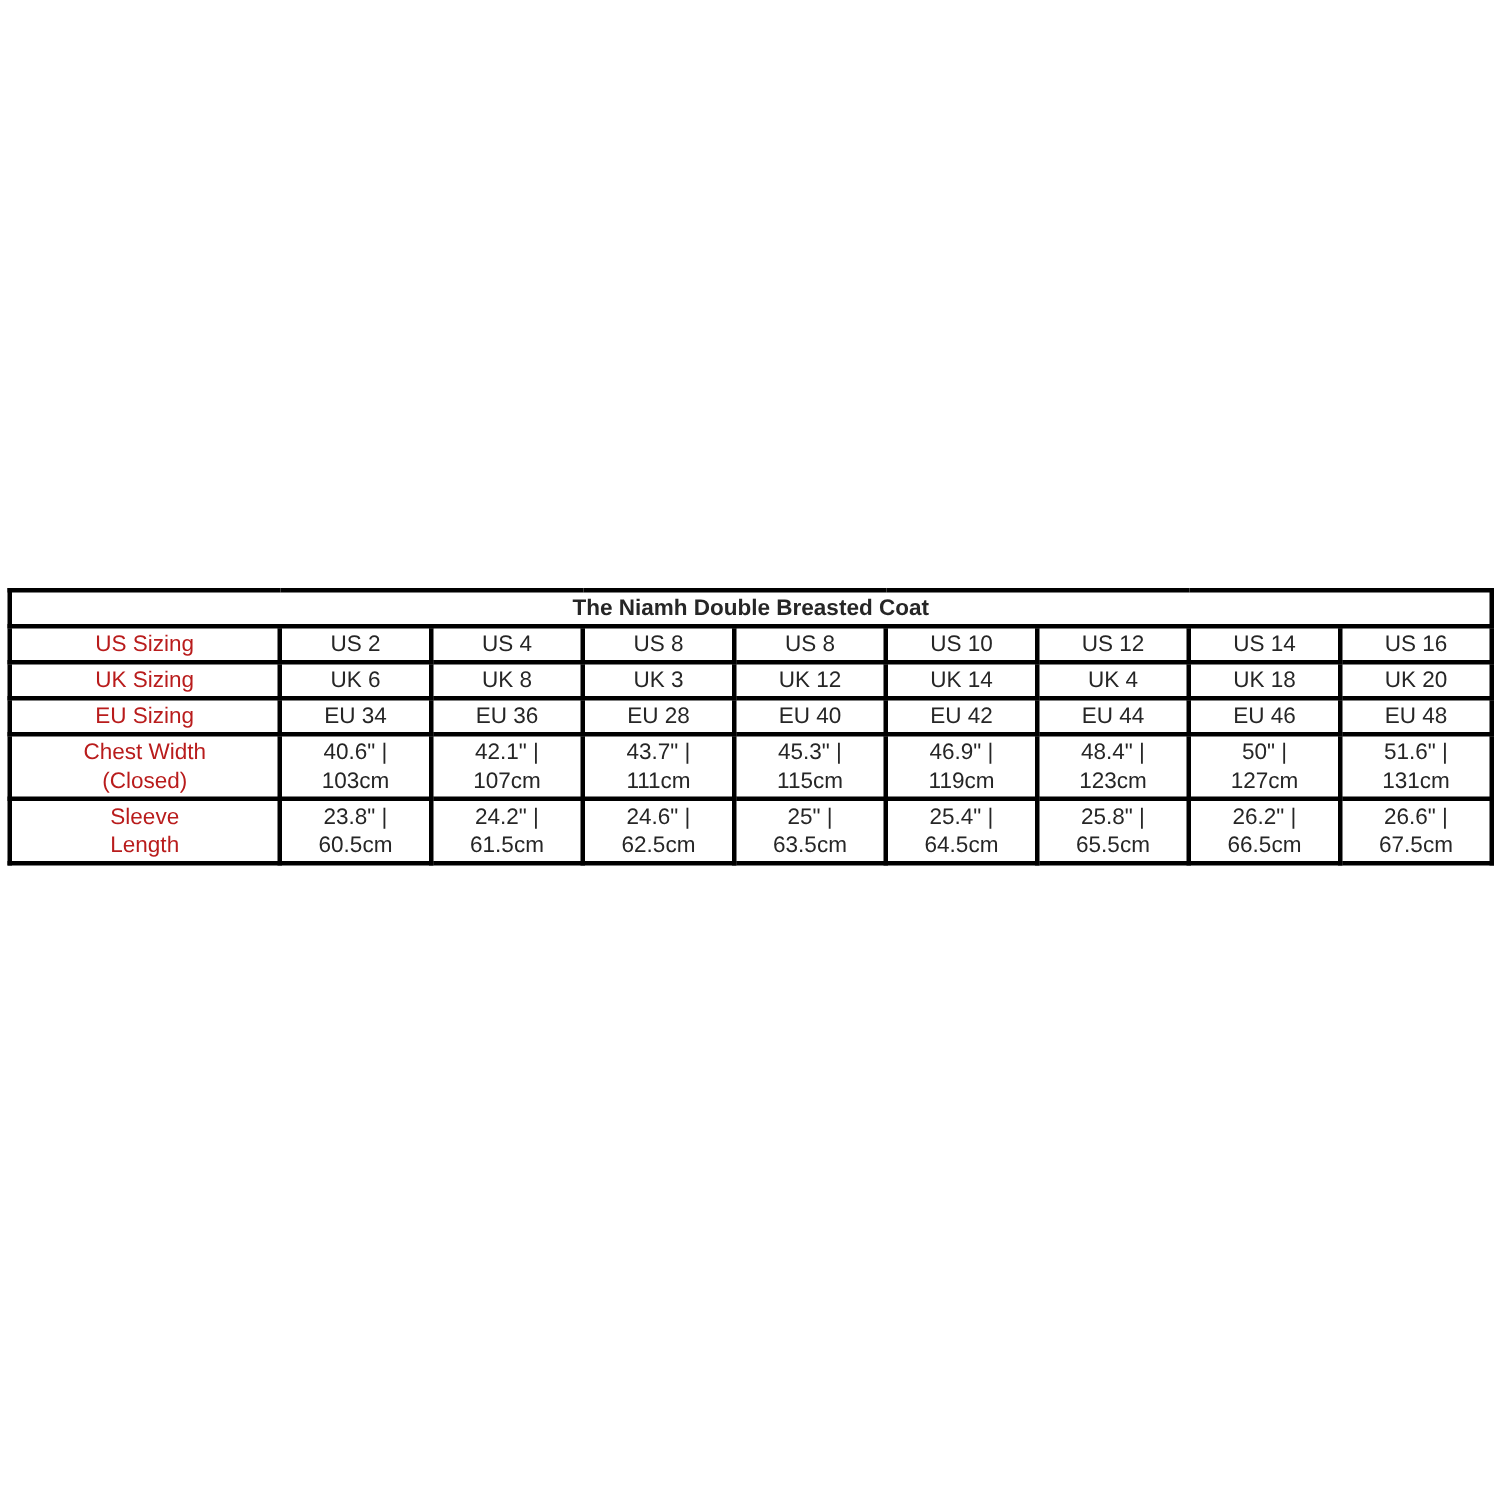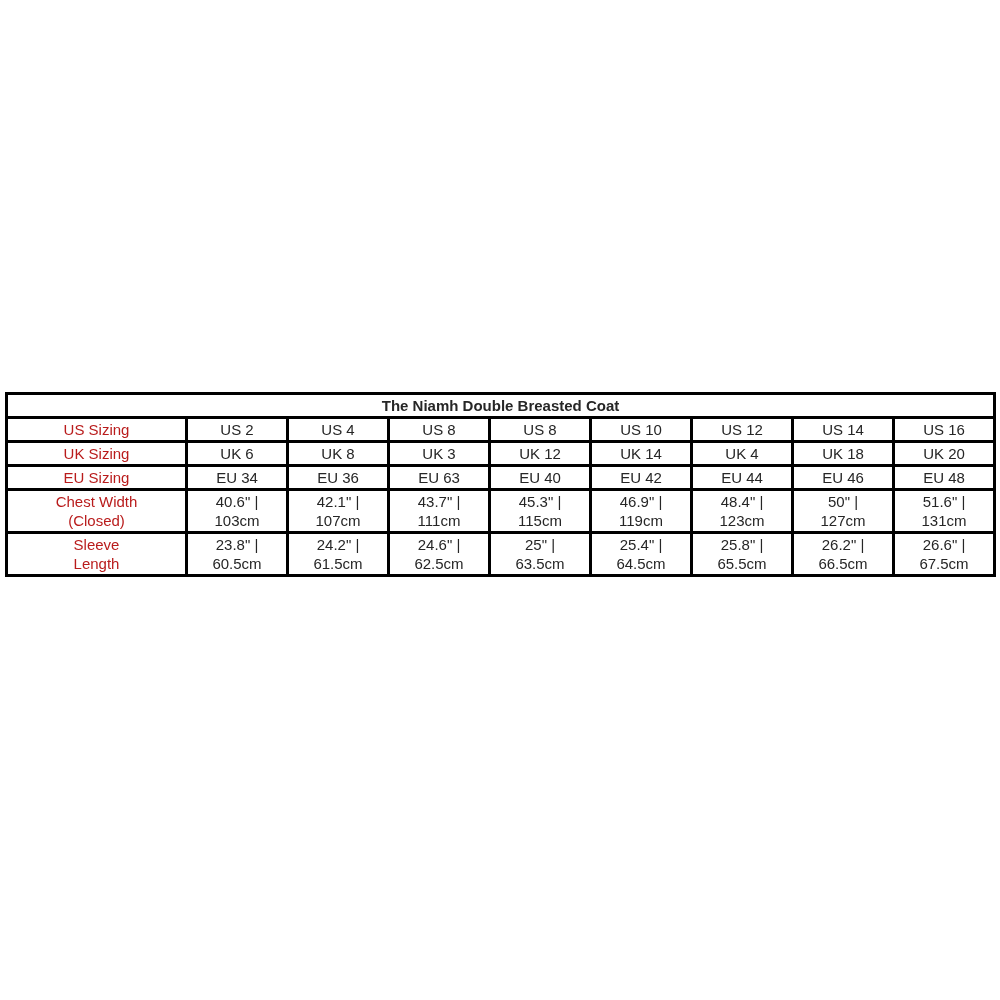--- a/index.html
+++ b/index.html
@@ -86,21 +86,21 @@
       <td>UK 14</td>
       <td>UK 4</td>
       <td>UK 18</td>
       <td>UK 20</td>
     </tr>
 
     <tr class="single">
       <th>EU Sizing</th>
       <td>EU 34</td>
       <td>EU 36</td>
-      <td>EU 63</td>
+      <td>EU 28</td>
       <td>EU 40</td>
       <td>EU 42</td>
       <td>EU 44</td>
       <td>EU 46</td>
       <td>EU 48</td>
     </tr>
 
     <tr class="double">
       <th>Chest Width
 (Closed)</th>

